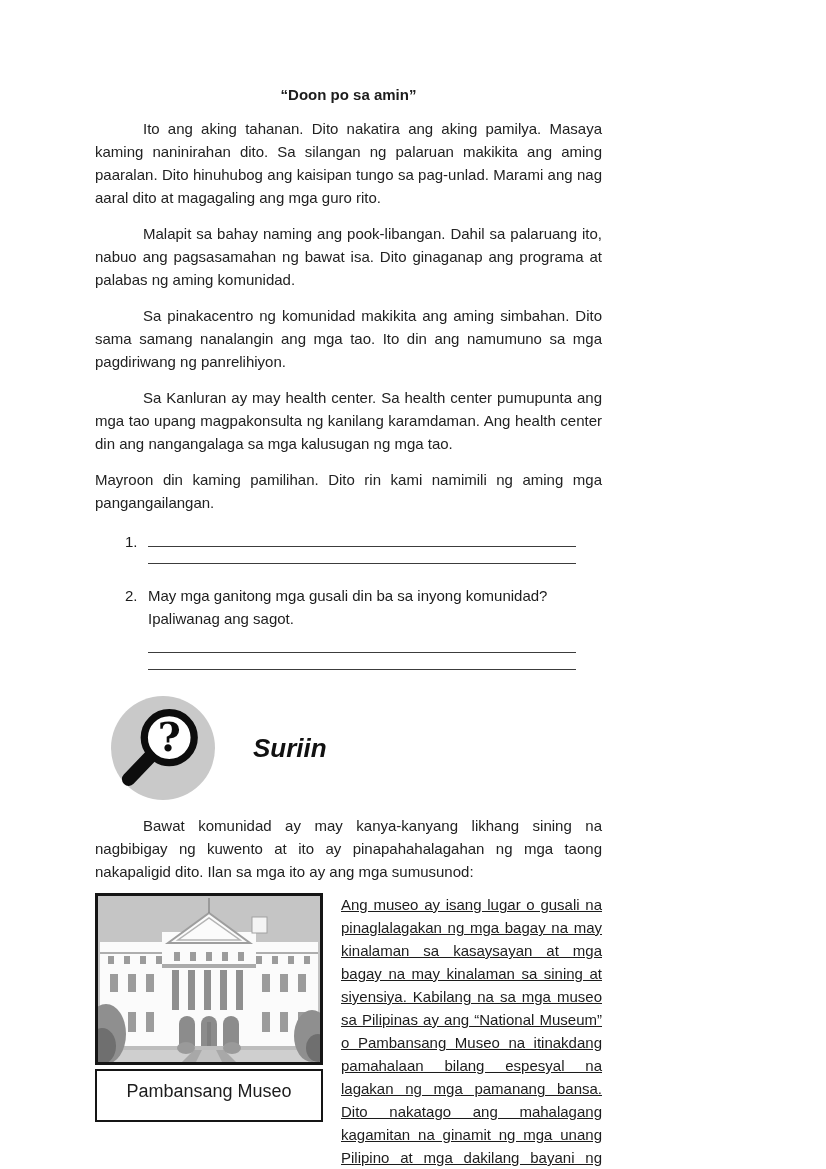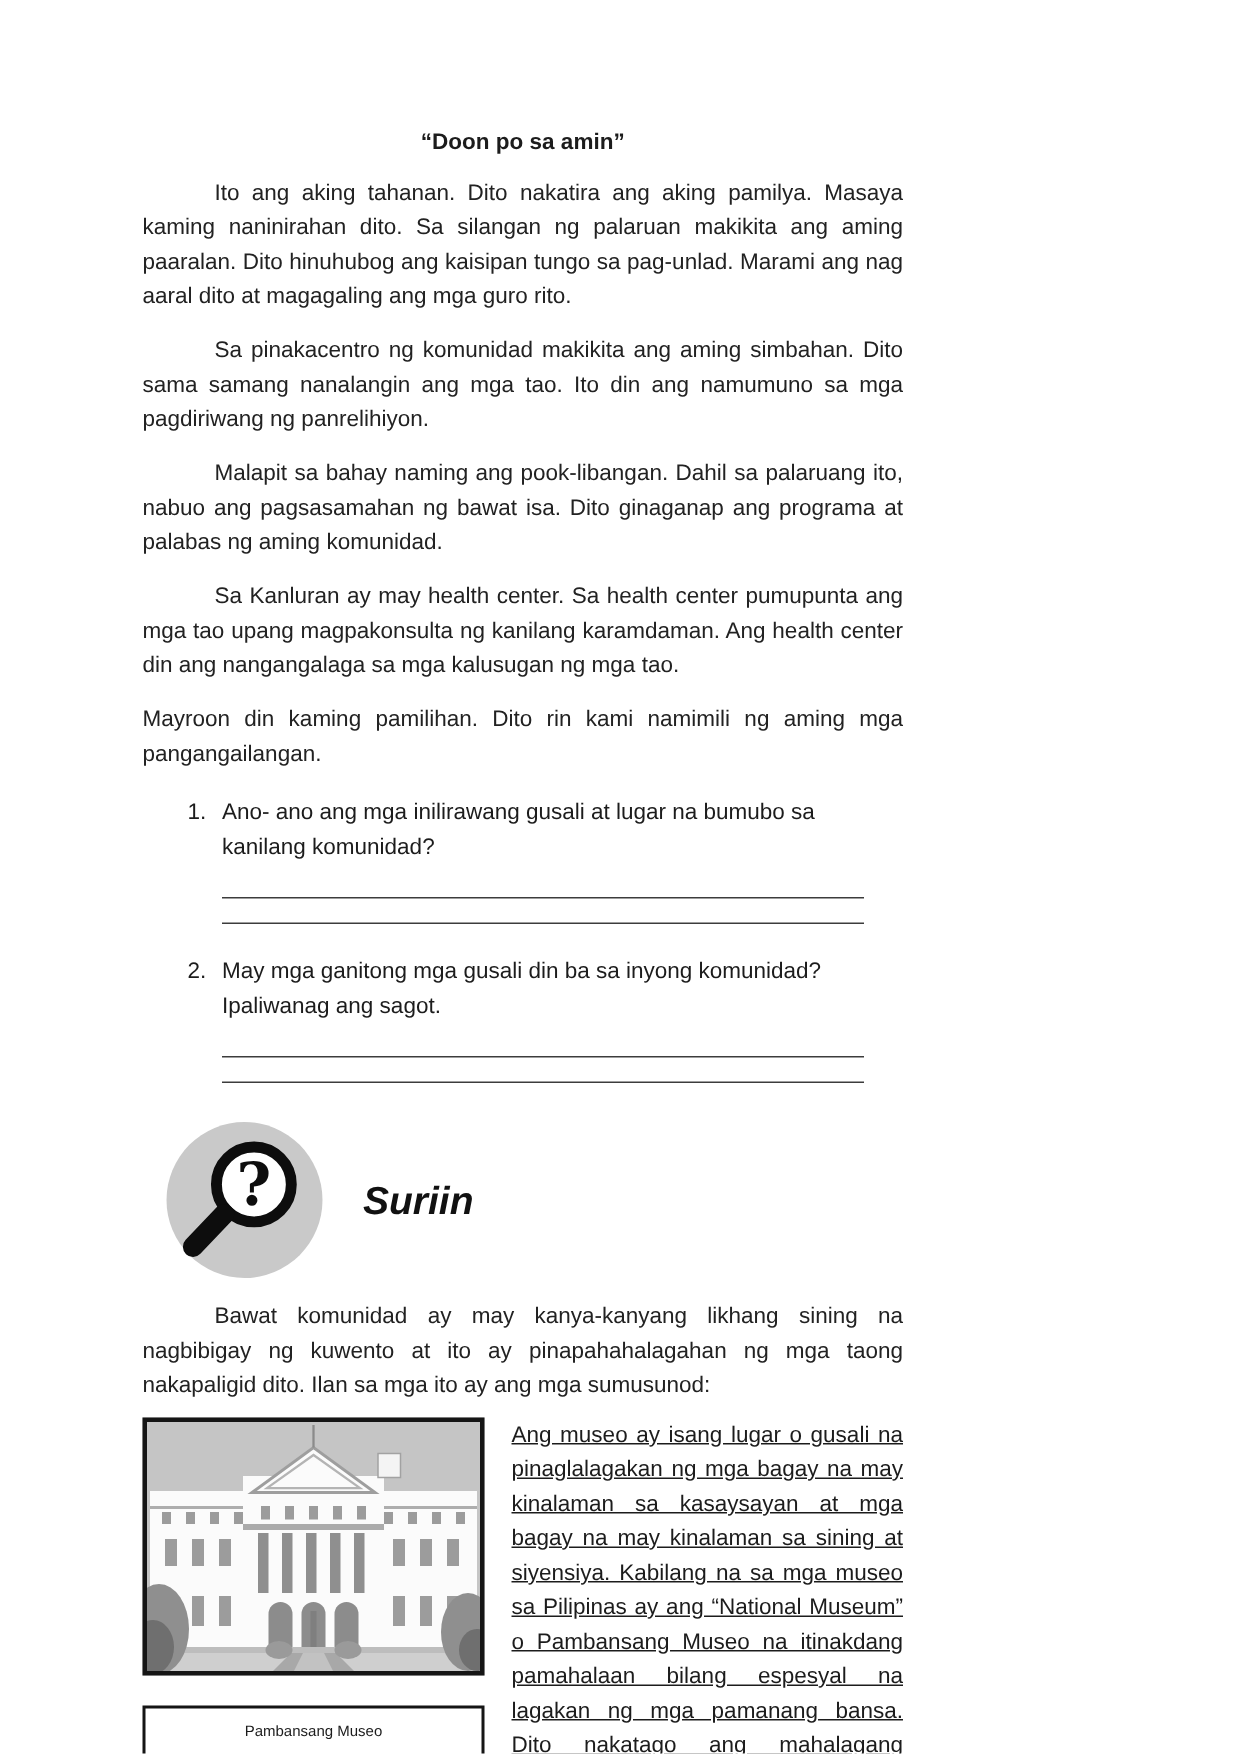--- a/index.html
+++ b/index.html
@@ -51,39 +51,39 @@
     width: 104px; height: 104px;
     border-radius: 50%;
     background: #c9c9c9;
     display: flex; align-items: center; justify-content: center;
     flex: 0 0 auto;
   }
   .suriin-heading {
     font-size: 26px;
     font-weight: bold;
     font-style: italic;
-    margin-left: 27px;
+    margin-left: 38px;
     color: #111;
   }
 
   .columns { margin-top: 10px; display: flex; gap: 14px; }
   .left-col { flex: 0 0 232px; }
   .img-frame {
     width: 228px; height: 172px;
     border: 3px solid #151515;
     background: #c5c5c5;
   }
   .img-frame svg { display: block; width: 100%; height: 100%; }
   .caption-box {
-    margin-top: 20px;
+    margin-top: 4px;
     width: 228px; height: 53px;
     border: 2px solid #151515;
     text-align: center;
     padding-top: 10px;
-    font-size: 10px;
+    font-size: 18px;
   }
   .right-col {
     flex: 1;
     font-size: 15px;
     line-height: 23px;
     text-align: justify;
     text-decoration: underline;
   }
 
   .page-number { text-align: center; margin-top: 26px; font-size: 15px; color: #222; }
@@ -96,28 +96,27 @@
   }
 </style>
 </head>
 <body>
 
 <div class="page">
 
   <div class="title">“Doon po sa amin”</div>
 
   <p class="para">Ito ang aking tahanan. Dito nakatira ang aking pamilya. Masaya kaming naninirahan dito. Sa silangan ng palaruan makikita ang aming paaralan. Dito hinuhubog ang kaisipan tungo sa pag-unlad. Marami ang nag aaral dito at magagaling ang mga guro rito.</p>
+  <p class="para">Malapit sa bahay naming ang pook-libangan. Dahil sa palaruang ito, nabuo ang pagsasamahan ng bawat isa. Dito ginaganap ang programa at palabas ng aming komunidad.</p>
   <p class="para">Sa pinakacentro ng komunidad makikita ang aming simbahan. Dito sama samang nanalangin ang mga tao. Ito din ang namumuno sa mga pagdiriwang ng panrelihiyon.</p>
-  <p class="para">Malapit sa bahay naming ang pook-libangan. Dahil sa palaruang ito, nabuo ang pagsasamahan ng bawat isa. Dito ginaganap ang programa at palabas ng aming komunidad.</p>
   <p class="para">Sa Kanluran ay may health center. Sa health center pumupunta ang mga tao upang magpakonsulta ng kanilang karamdaman. Ang health center din ang nangangalaga sa mga kalusugan ng mga tao.</p>
   <p class="para no-indent">Mayroon din kaming pamilihan. Dito rin kami namimili ng aming mga pangangailangan.</p>
 
   <div class="question">
     <span class="q-num">1.</span>
-    <div class="q-text">Ano- ano ang mga inilirawang gusali at lugar na bumubo sa kanilang komunidad?</div>
     <div class="answer-lines">
       <div class="answer-line"></div>
       <div class="answer-line"></div>
     </div>
   </div>
 
   <div class="question">
     <span class="q-num">2.</span>
     <div class="q-text">May mga ganitong mga gusali din ba sa inyong komunidad? Ipaliwanag ang sagot.</div>
     <div class="answer-lines">

